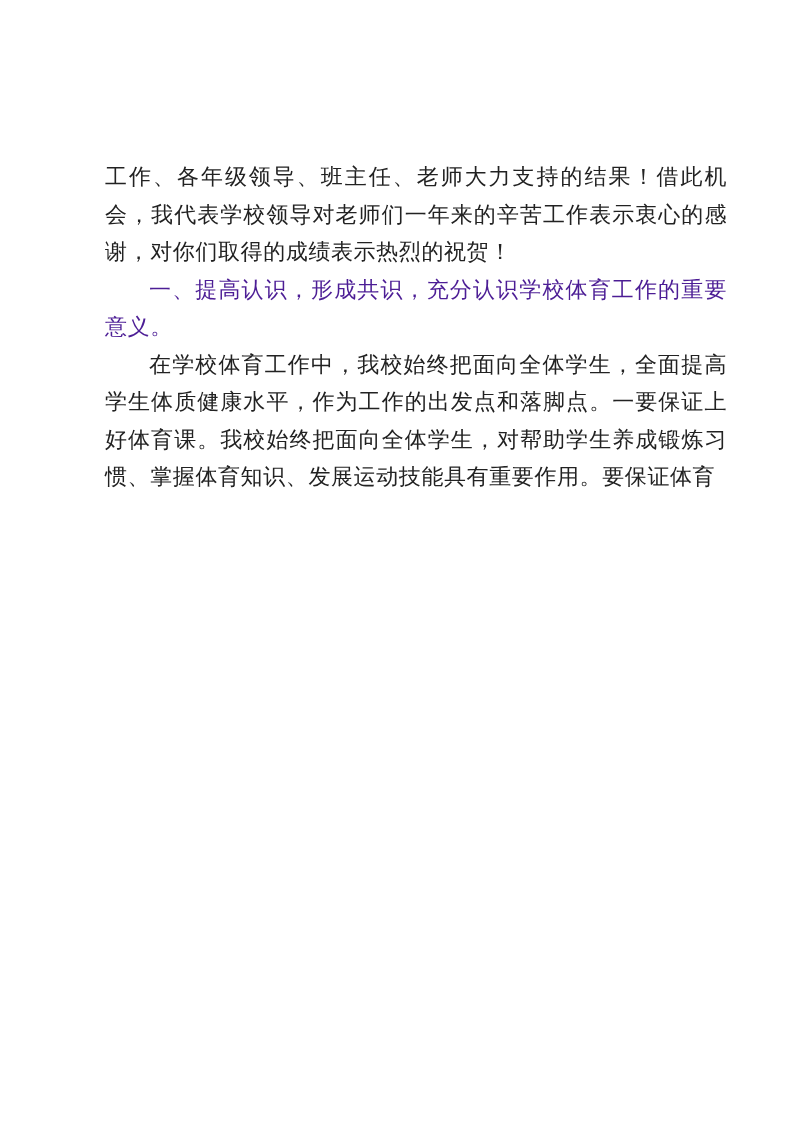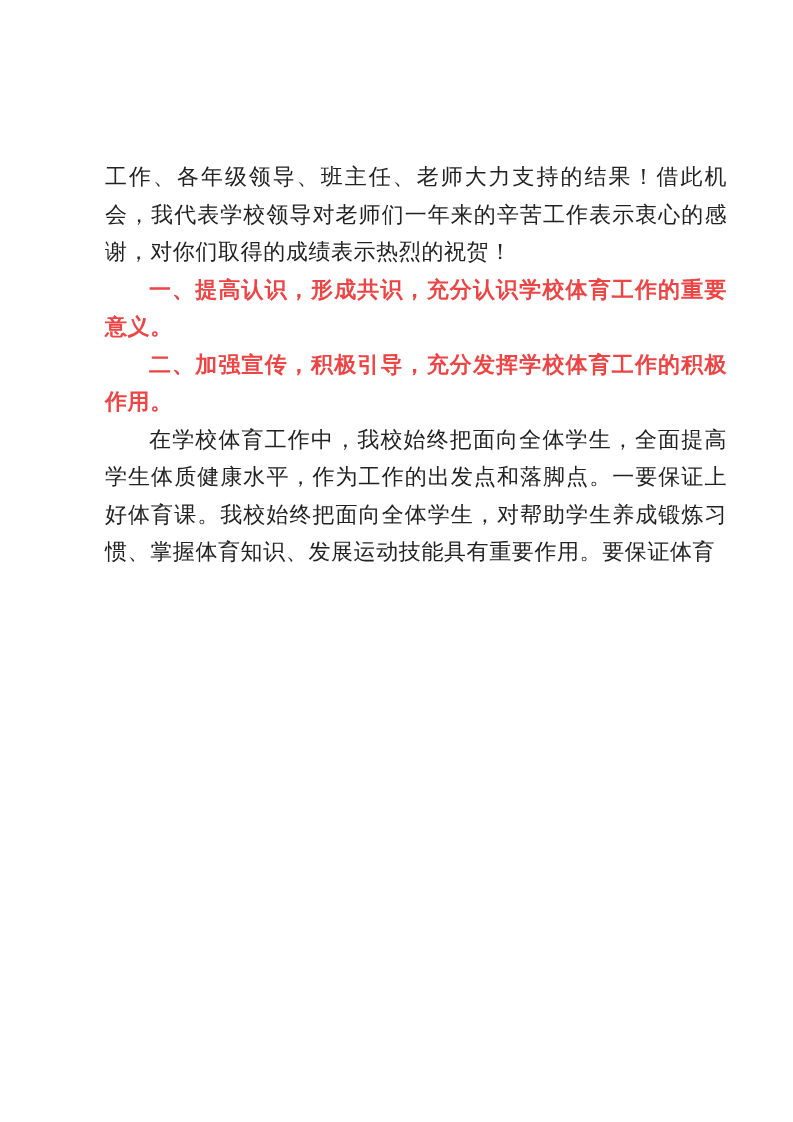--- a/index.html
+++ b/index.html
@@ -28,25 +28,24 @@
     letter-spacing: 0.6px;
     color: #222222;
     text-align: justify;
     text-justify: inter-ideograph;
     font-weight: normal;
   }
   .doc-paragraph.indent {
     text-indent: 2em;
   }
   .doc-paragraph.heading {
-    font-weight: bold;
-    color: #ef4444;
+    font-weight: normal;
+    color: #4c1d95;
   }
 </style>
 </head>
 <body>
 
 <div class="page">
   <p class="doc-paragraph">工作、各年级领导、班主任、老师大力支持的结果！借此机会，我代表学校领导对老师们一年来的辛苦工作表示衷心的感谢，对你们取得的成绩表示热烈的祝贺！</p>
   <p class="doc-paragraph indent heading">一、提高认识，形成共识，充分认识学校体育工作的重要意义。</p>
-  <p class="doc-paragraph indent heading">二、加强宣传，积极引导，充分发挥学校体育工作的积极作用。</p>
   <p class="doc-paragraph indent">在学校体育工作中，我校始终把面向全体学生，全面提高学生体质健康水平，作为工作的出发点和落脚点。一要保证上好体育课。我校始终把面向全体学生，对帮助学生养成锻炼习惯、掌握体育知识、发展运动技能具有重要作用。要保证体育</p>
 </div>
 
 </body></html>

